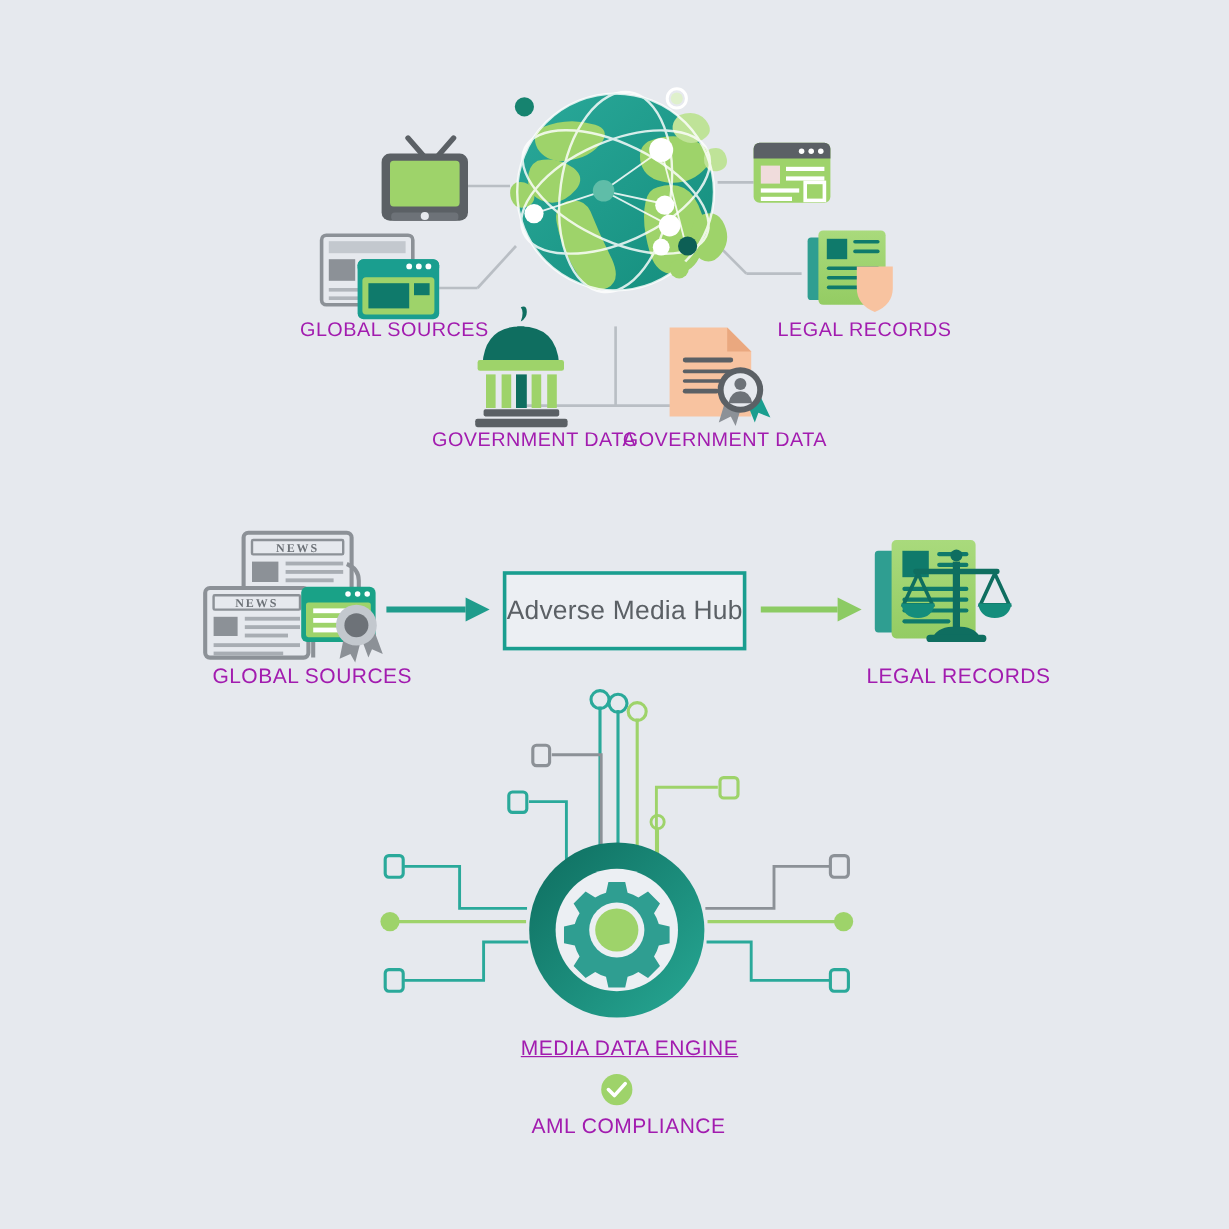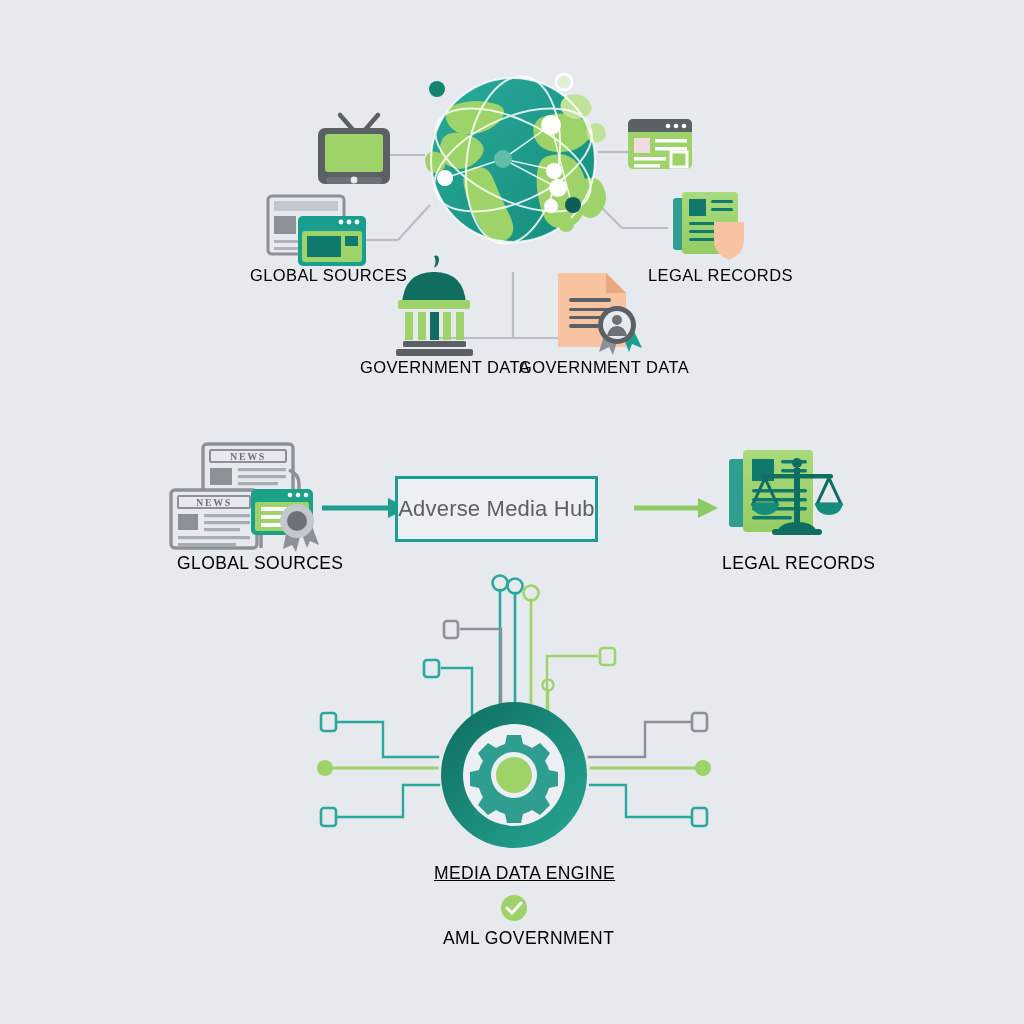--- a/index.html
+++ b/index.html
@@ -15,21 +15,21 @@
     position: relative;
   }
   #canvas {
     position: absolute;
     left: 0; top: 0;
     width: 1024px;
     height: 1024px;
   }
   .label {
     position: absolute;
-    color: #000000;
+    color: #a21caf;
     font-size: 16.5px;
     letter-spacing: 0.4px;
     white-space: nowrap;
     font-family: "Liberation Sans", sans-serif;
   }
   .label-lg {
     font-size: 17.5px;
   }
   .hub-box {
     position: absolute;
@@ -368,23 +368,23 @@
 </svg>
 
 <div class="label" style="left:250px; top:266px;">GLOBAL SOURCES</div>
 
 <div class="label" style="left:648px; top:266px;">LEGAL RECORDS</div>
 
 <div class="label" style="left:360px; top:358px;">GOVERNMENT DATA</div>
 
 <div class="label" style="left:519px; top:358px;">GOVERNMENT DATA</div>
 
-<div class="hub-box" style="left:395px; top:476px; width:203px; height:66px;">
+<div class="hub-box" style="left:419px; top:476px; width:203px; height:66px;">
   <span class="hub-text">Adverse Media Hub</span>
 </div>
 
 <div class="label label-lg" style="left:177px; top:553px;">GLOBAL SOURCES</div>
 
 <div class="label label-lg" style="left:722px; top:553px;">LEGAL RECORDS</div>
 
 <div class="label label-lg" style="left:434px; top:863px;text-decoration:underline;">MEDIA DATA ENGINE</div>
 
-<div class="label label-lg" style="left:443px; top:928px;">AML GOVERNMENT</div>
+<div class="label label-lg" style="left:443px; top:928px;">AML COMPLIANCE</div>
 
 </body></html>

